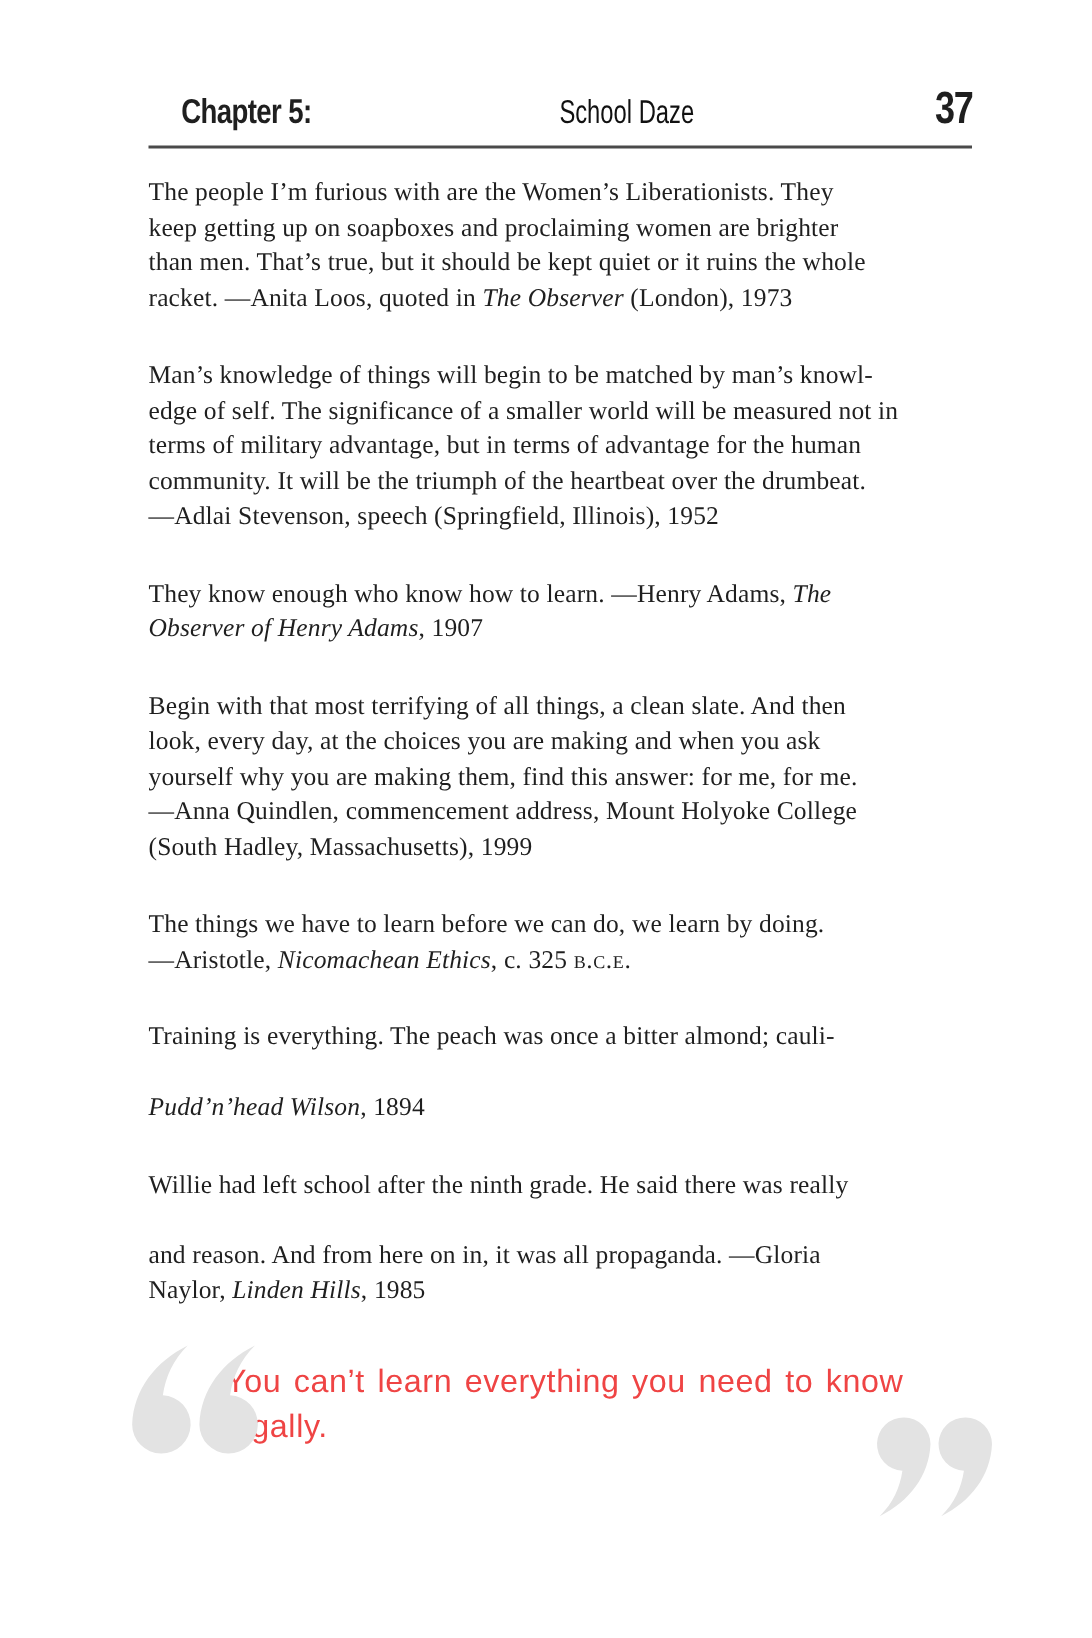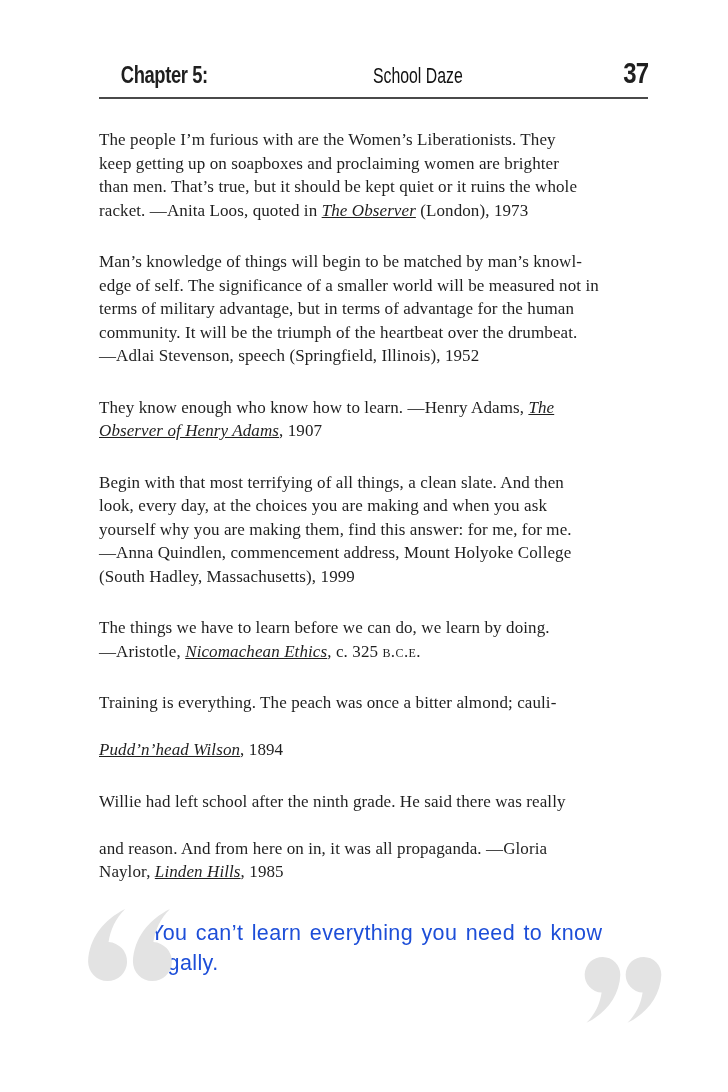--- a/index.html
+++ b/index.html
@@ -33,35 +33,35 @@
   .chapter-title{
     font-weight:400;font-size:22px;letter-spacing:0;
     margin-left:12px;display:inline-block;transform:scaleX(.72);transform-origin:right bottom;
     color:#111;
   }
   .page-number{
     font-weight:800;font-size:30px;letter-spacing:-1px;
     margin-left:36px;display:inline-block;transform:scaleX(.8);transform-origin:right bottom;
   }
   
-  .content{padding-top:29px;}
+  .content{padding-top:17px;}
   .quote-para{
     font-size:17px;line-height:23.5px;
     margin:0 0 28px 0;
     letter-spacing:.1px;
   }
-  .it{font-style:italic;text-decoration:underline;}
+  .it{font-style:italic;}
   .sc{font-variant:small-caps;letter-spacing:.4px;}
   
   .pullquote{
     position:relative;
     margin:20px 0 0 0;
     padding:6px 0 0 51px;
     font-family:"Liberation Sans",sans-serif;
-    color:#1d4ed8;
+    color:#ef4444;
   }
   .pq-text{
     margin:0;font-size:21.5px;line-height:30px;
     letter-spacing:.4px;word-spacing:2px;
   }
   .pq-attr{
     margin-top:8px;font-size:16.5px;letter-spacing:.2px;
     text-align:right;padding-right:54px;
   }
   .pq-mark{position:absolute;pointer-events:none;}

